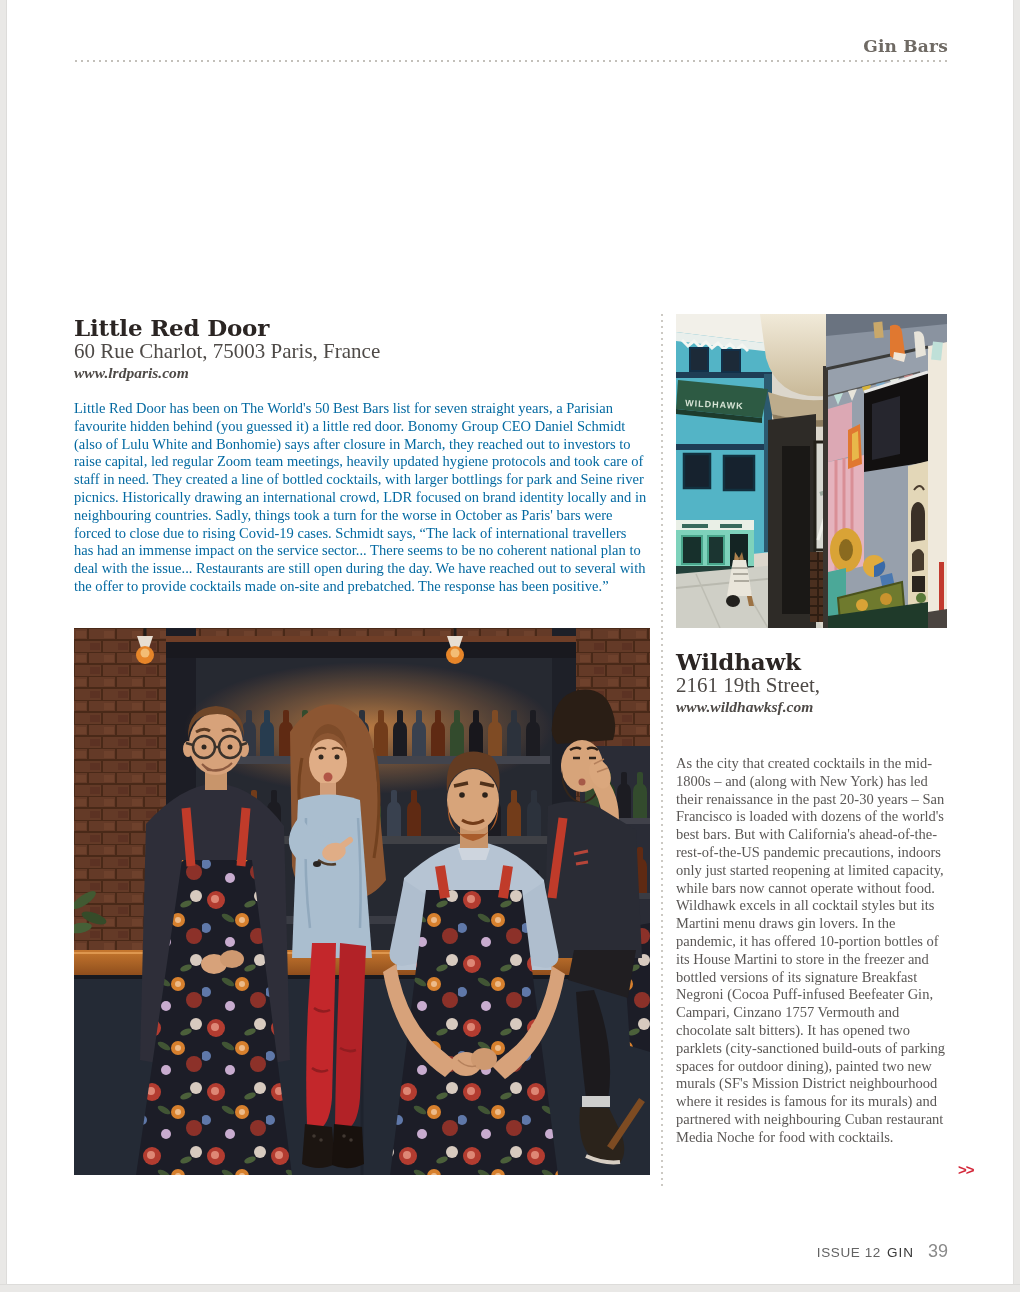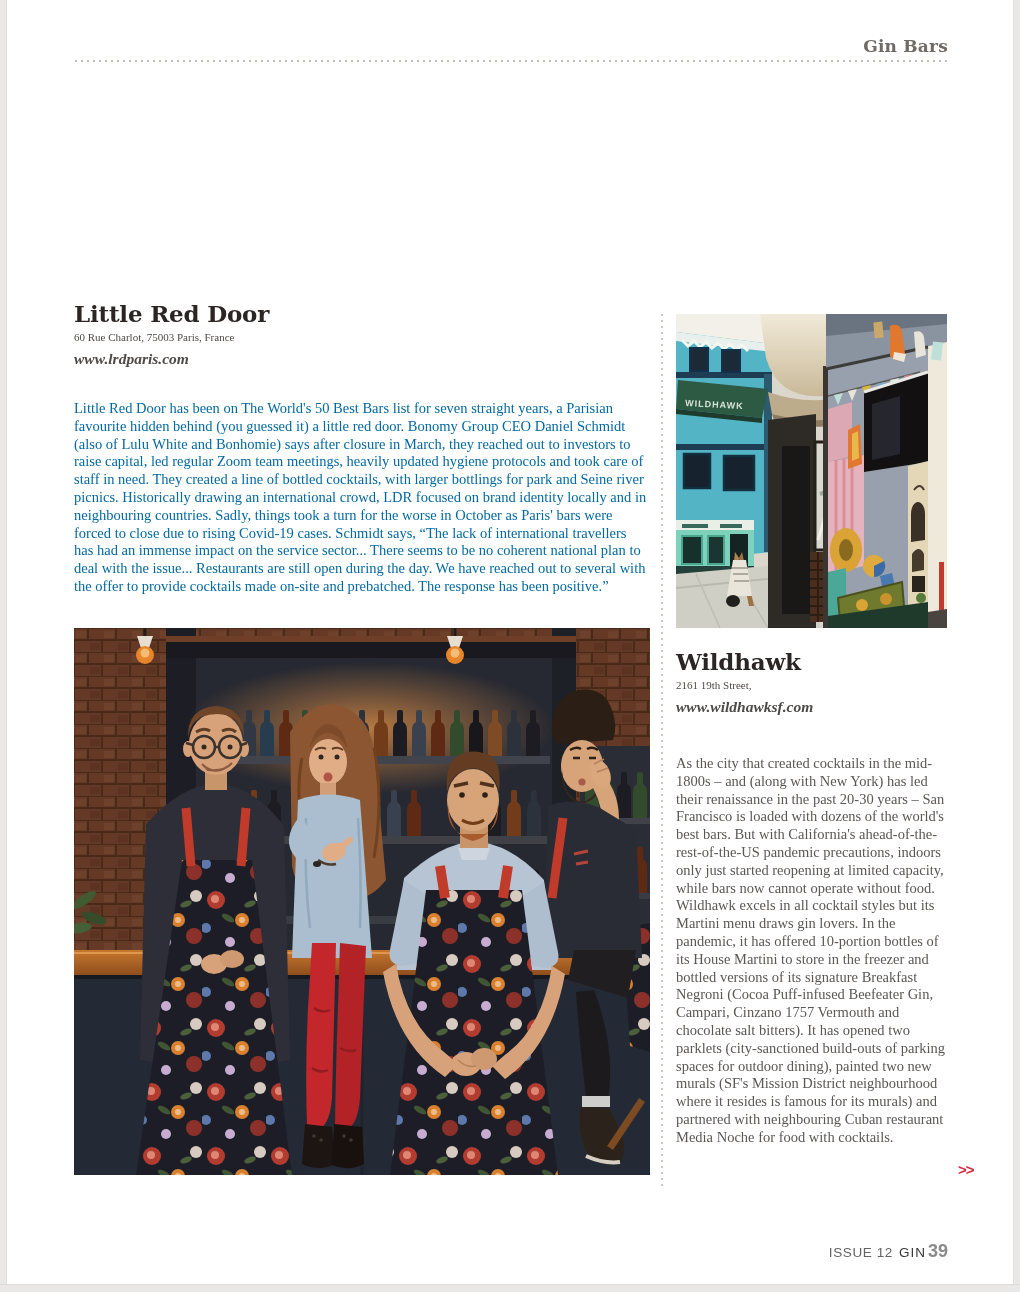--- a/index.html
+++ b/index.html
@@ -31,24 +31,24 @@
   .v-dotted{
     position:absolute;left:661px;top:314px;width:2px;height:872px;
     background-image:repeating-linear-gradient(to bottom,#ccc9c3 0,#ccc9c3 2px,transparent 2px,transparent 6px);
   }
 
   .article-head h2{
     margin:0;
     font-family:"DejaVu Serif", serif;
     font-weight:bold;color:#2b2523;font-size:23px;line-height:27px;letter-spacing:-.2px;
   }
-  .addr{font-size:11px;line-height:21px;color:#4e4a47;}
+  .addr{font-size:21px;line-height:21px;color:#4e4a47;}
   .site{font-size:15.5px;line-height:21px;color:#4e4a47;font-style:italic;font-weight:bold;}
 
-  .ldr-head{position:absolute;left:74px;top:300px;width:575px;}
+  .ldr-head{position:absolute;left:74px;top:314px;width:575px;}
   .ldr-body{
     position:absolute;left:74px;top:400px;width:575px;
     font-size:14.5px;line-height:17.8px;color:#0369a1;margin:0;
   }
 
   .wh-head{position:absolute;left:676px;top:648px;width:272px;}
   .wh-body{
     position:absolute;left:676px;top:755px;width:272px;
     font-size:14.5px;line-height:17.8px;color:#5a5755;margin:0;
   }
@@ -63,21 +63,21 @@
     font-weight:bold;font-size:15px;color:#d4293b;letter-spacing:-1px;
   }
 
   .footer{
     position:absolute;top:1241px;right:72px;
     display:flex;align-items:baseline;
     font-family:"Liberation Sans", sans-serif;
   }
   .footer .issue{font-size:13.5px;color:#636363;letter-spacing:.6px;}
   .footer .mag{font-size:13.5px;color:#383838;font-weight:normal;letter-spacing:1px;margin-left:6px;}
-  .footer .pagenum{font-size:18px;color:#8a8a8a;font-weight:bold;margin-left:2px;}
+  .footer .pagenum{font-size:18px;color:#8a8a8a;font-weight:normal;margin-left:14px;}
 </style>
 </head>
 <body>
 
 <div class="sheet">
 
   <div class="section-label">Gin Bars</div>
   <div class="h-dotted"></div>
   <div class="v-dotted"></div>
 

